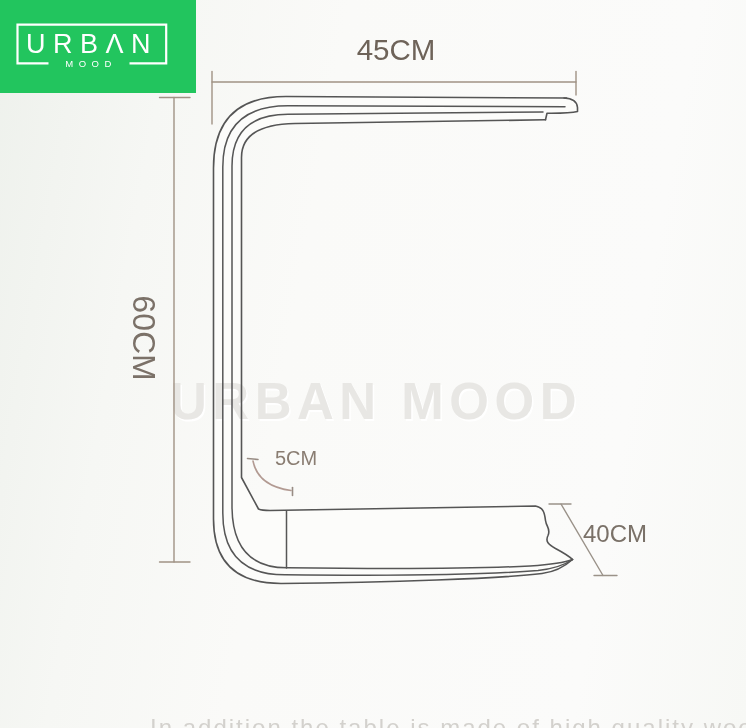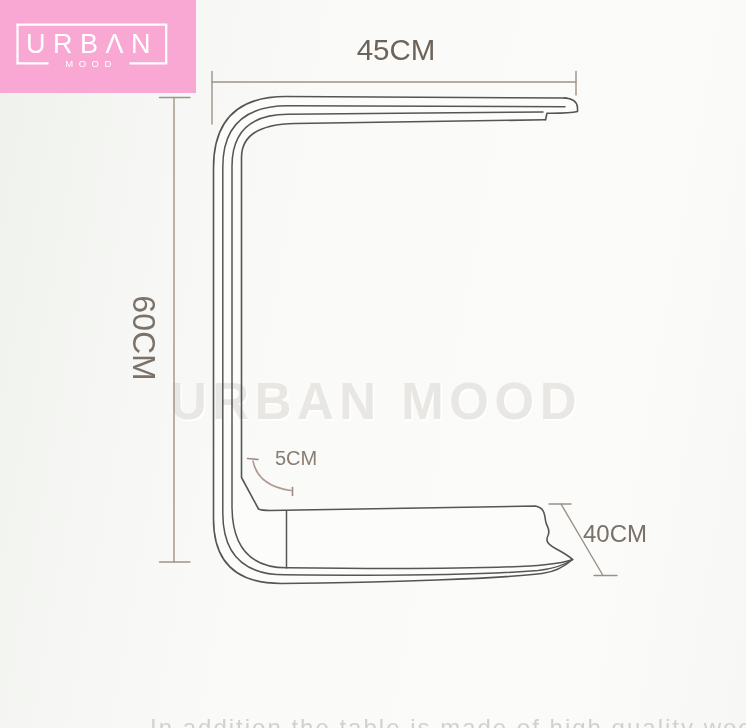--- a/index.html
+++ b/index.html
@@ -58,21 +58,21 @@
 
   <path d="M 561,504 L 603,575.5" stroke="#9a9289" stroke-width="1.4"></path>
 
   <path d="M 549,504 L 571,504" stroke="#9a9289" stroke-width="1.4"></path>
 
   <path d="M 594,575.5 L 617,575.5" stroke="#9a9289" stroke-width="1.4"></path>
 
   <text x="615" y="542" font-size="24" fill="#7a7168" text-anchor="middle" font-family="Liberation Sans, sans-serif">40CM</text>
 </svg>
 
-<div style="position:absolute;left:0;top:0;width:196px;height:93px;background:#f9a8d4;">
+<div style="position:absolute;left:0;top:0;width:196px;height:93px;background:#22c55e;">
   
   <svg width="196" height="93" viewBox="0 0 196 93" fill="none">
     <path d="M 48.5,63.4 L 17.5,63.4 L 17.5,24.7 L 166.2,24.7 L 166.2,63.4 L 129.5,63.4" stroke="#ffffff" stroke-width="2.2"></path>
 
     <text x="92" y="52.5" font-size="27" fill="#ffffff" text-anchor="middle" letter-spacing="7.5" font-family="Liberation Sans, sans-serif">URBΛN</text>
 
     <text x="91" y="66.5" font-size="9.5" fill="#ffffff" text-anchor="middle" letter-spacing="5.5" font-family="Liberation Sans, sans-serif">MOOD</text>
   </svg>
 </div>
 

